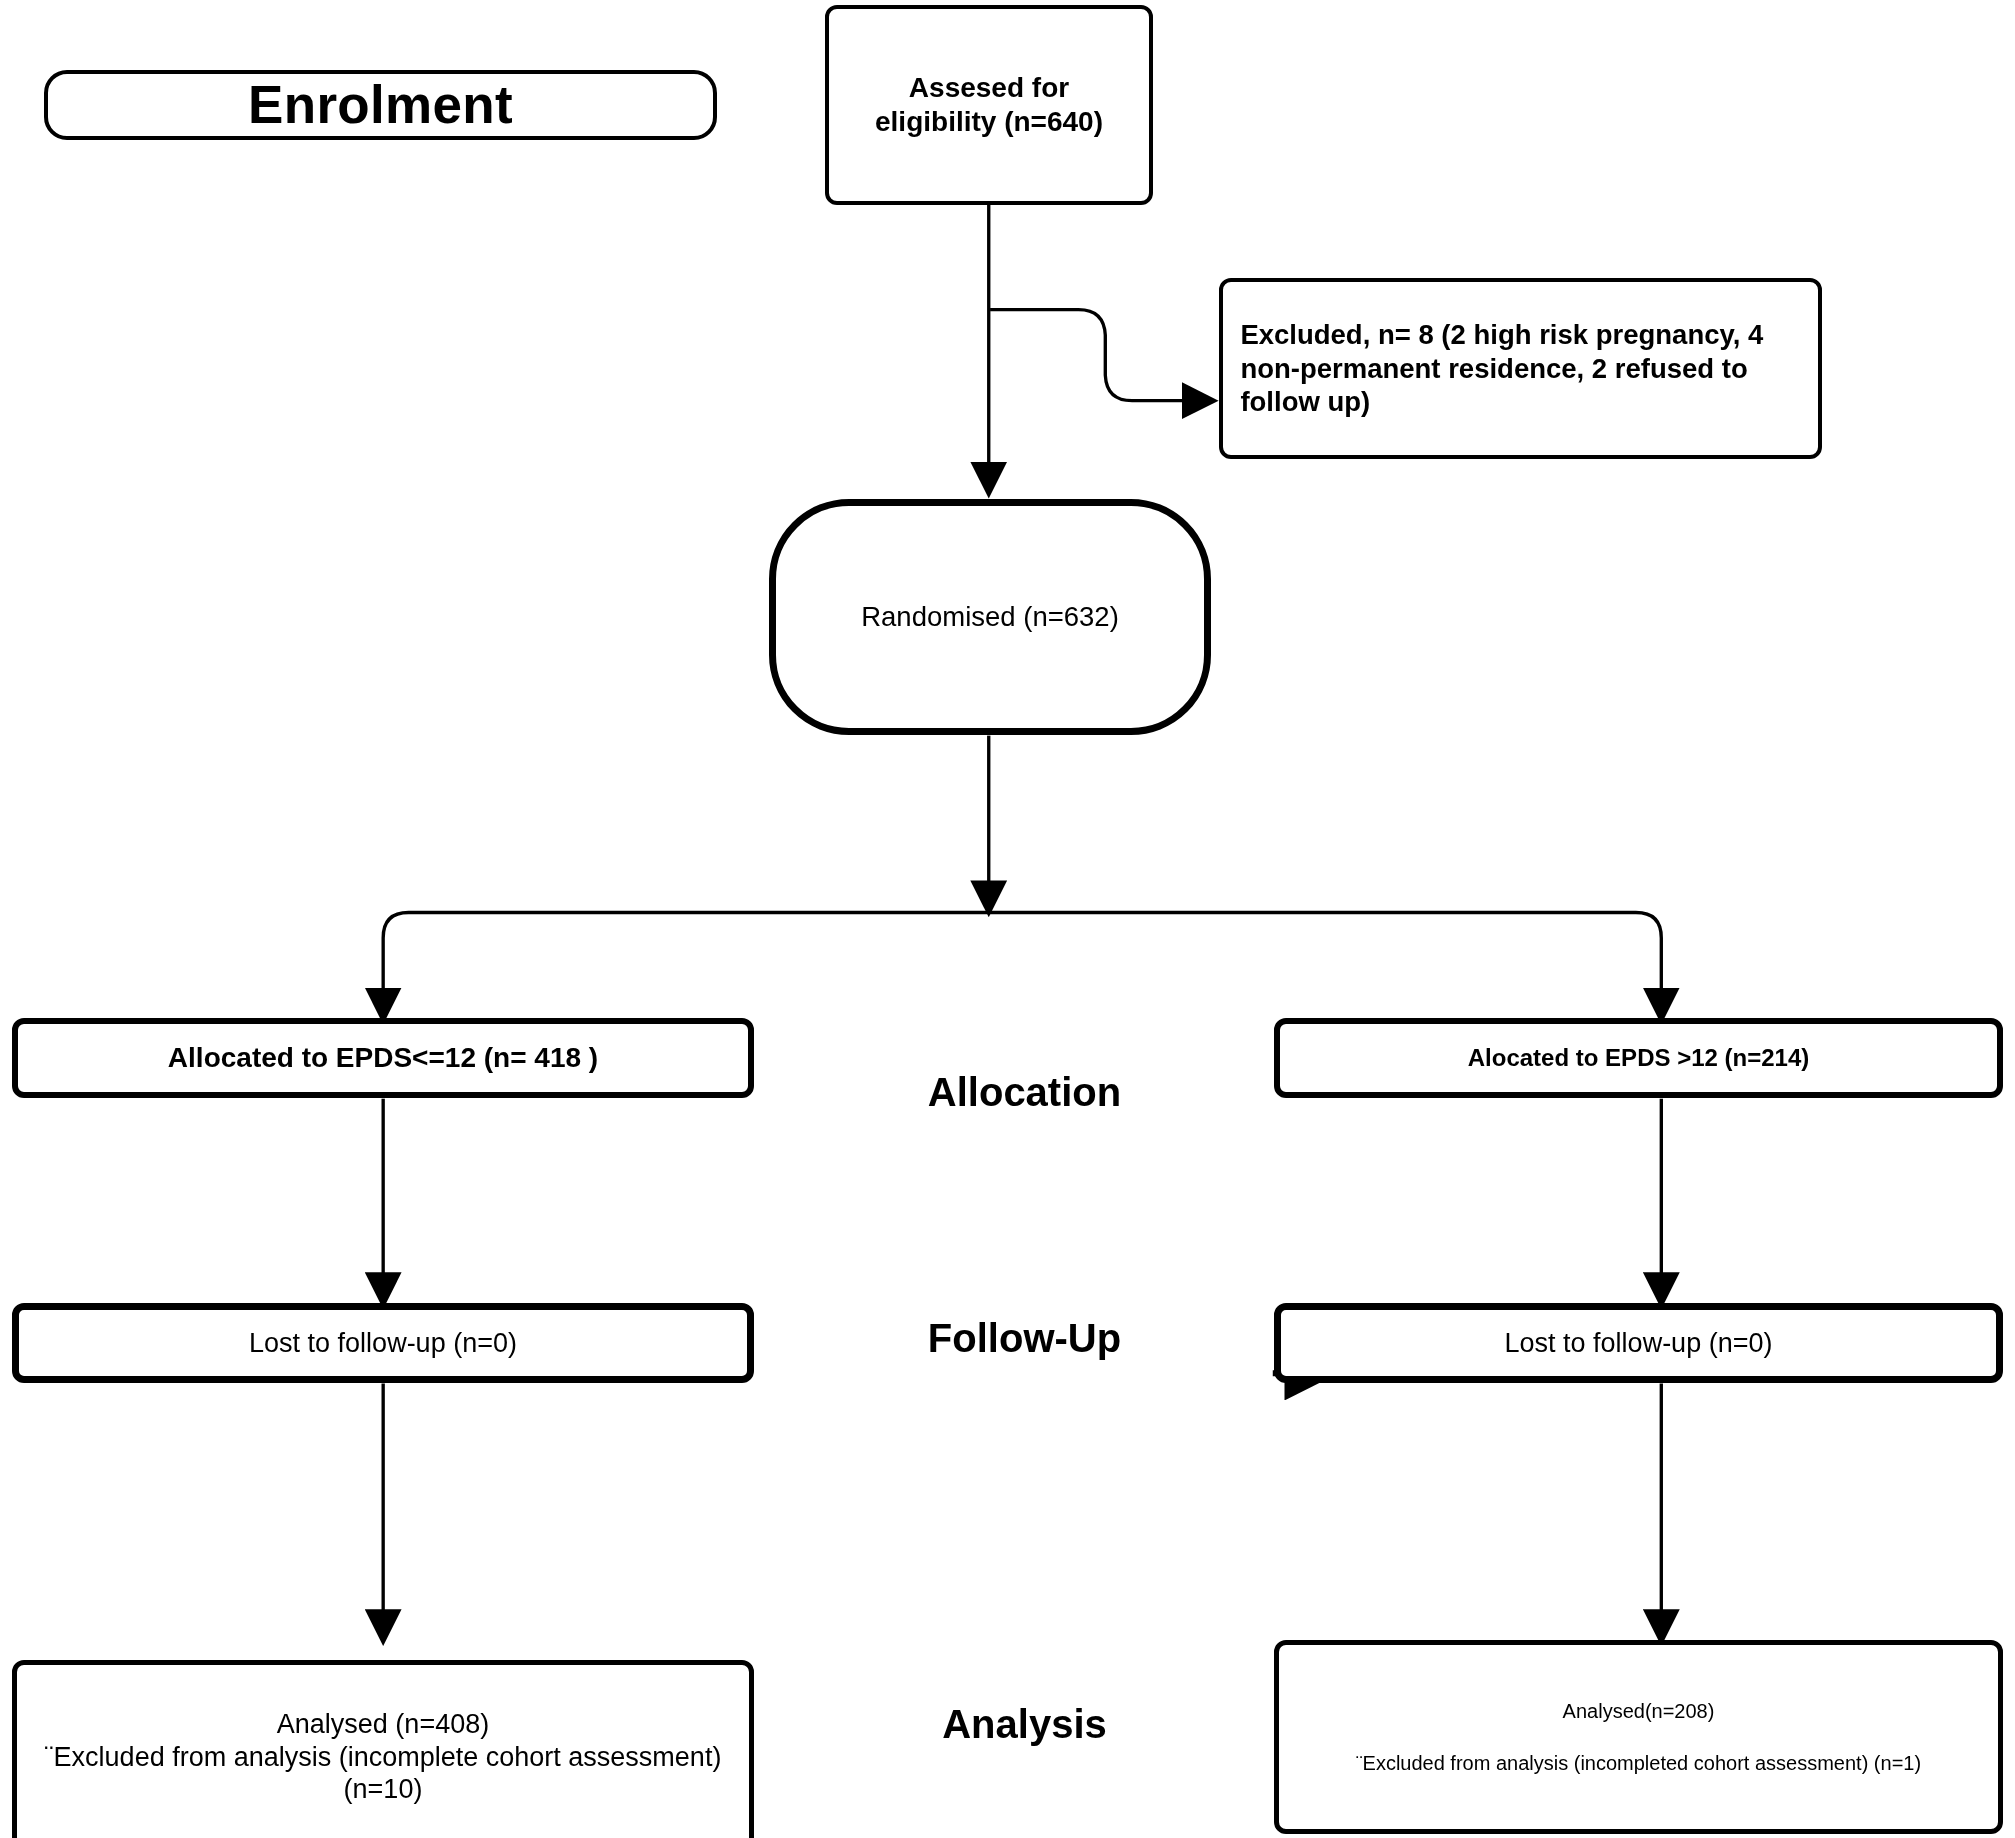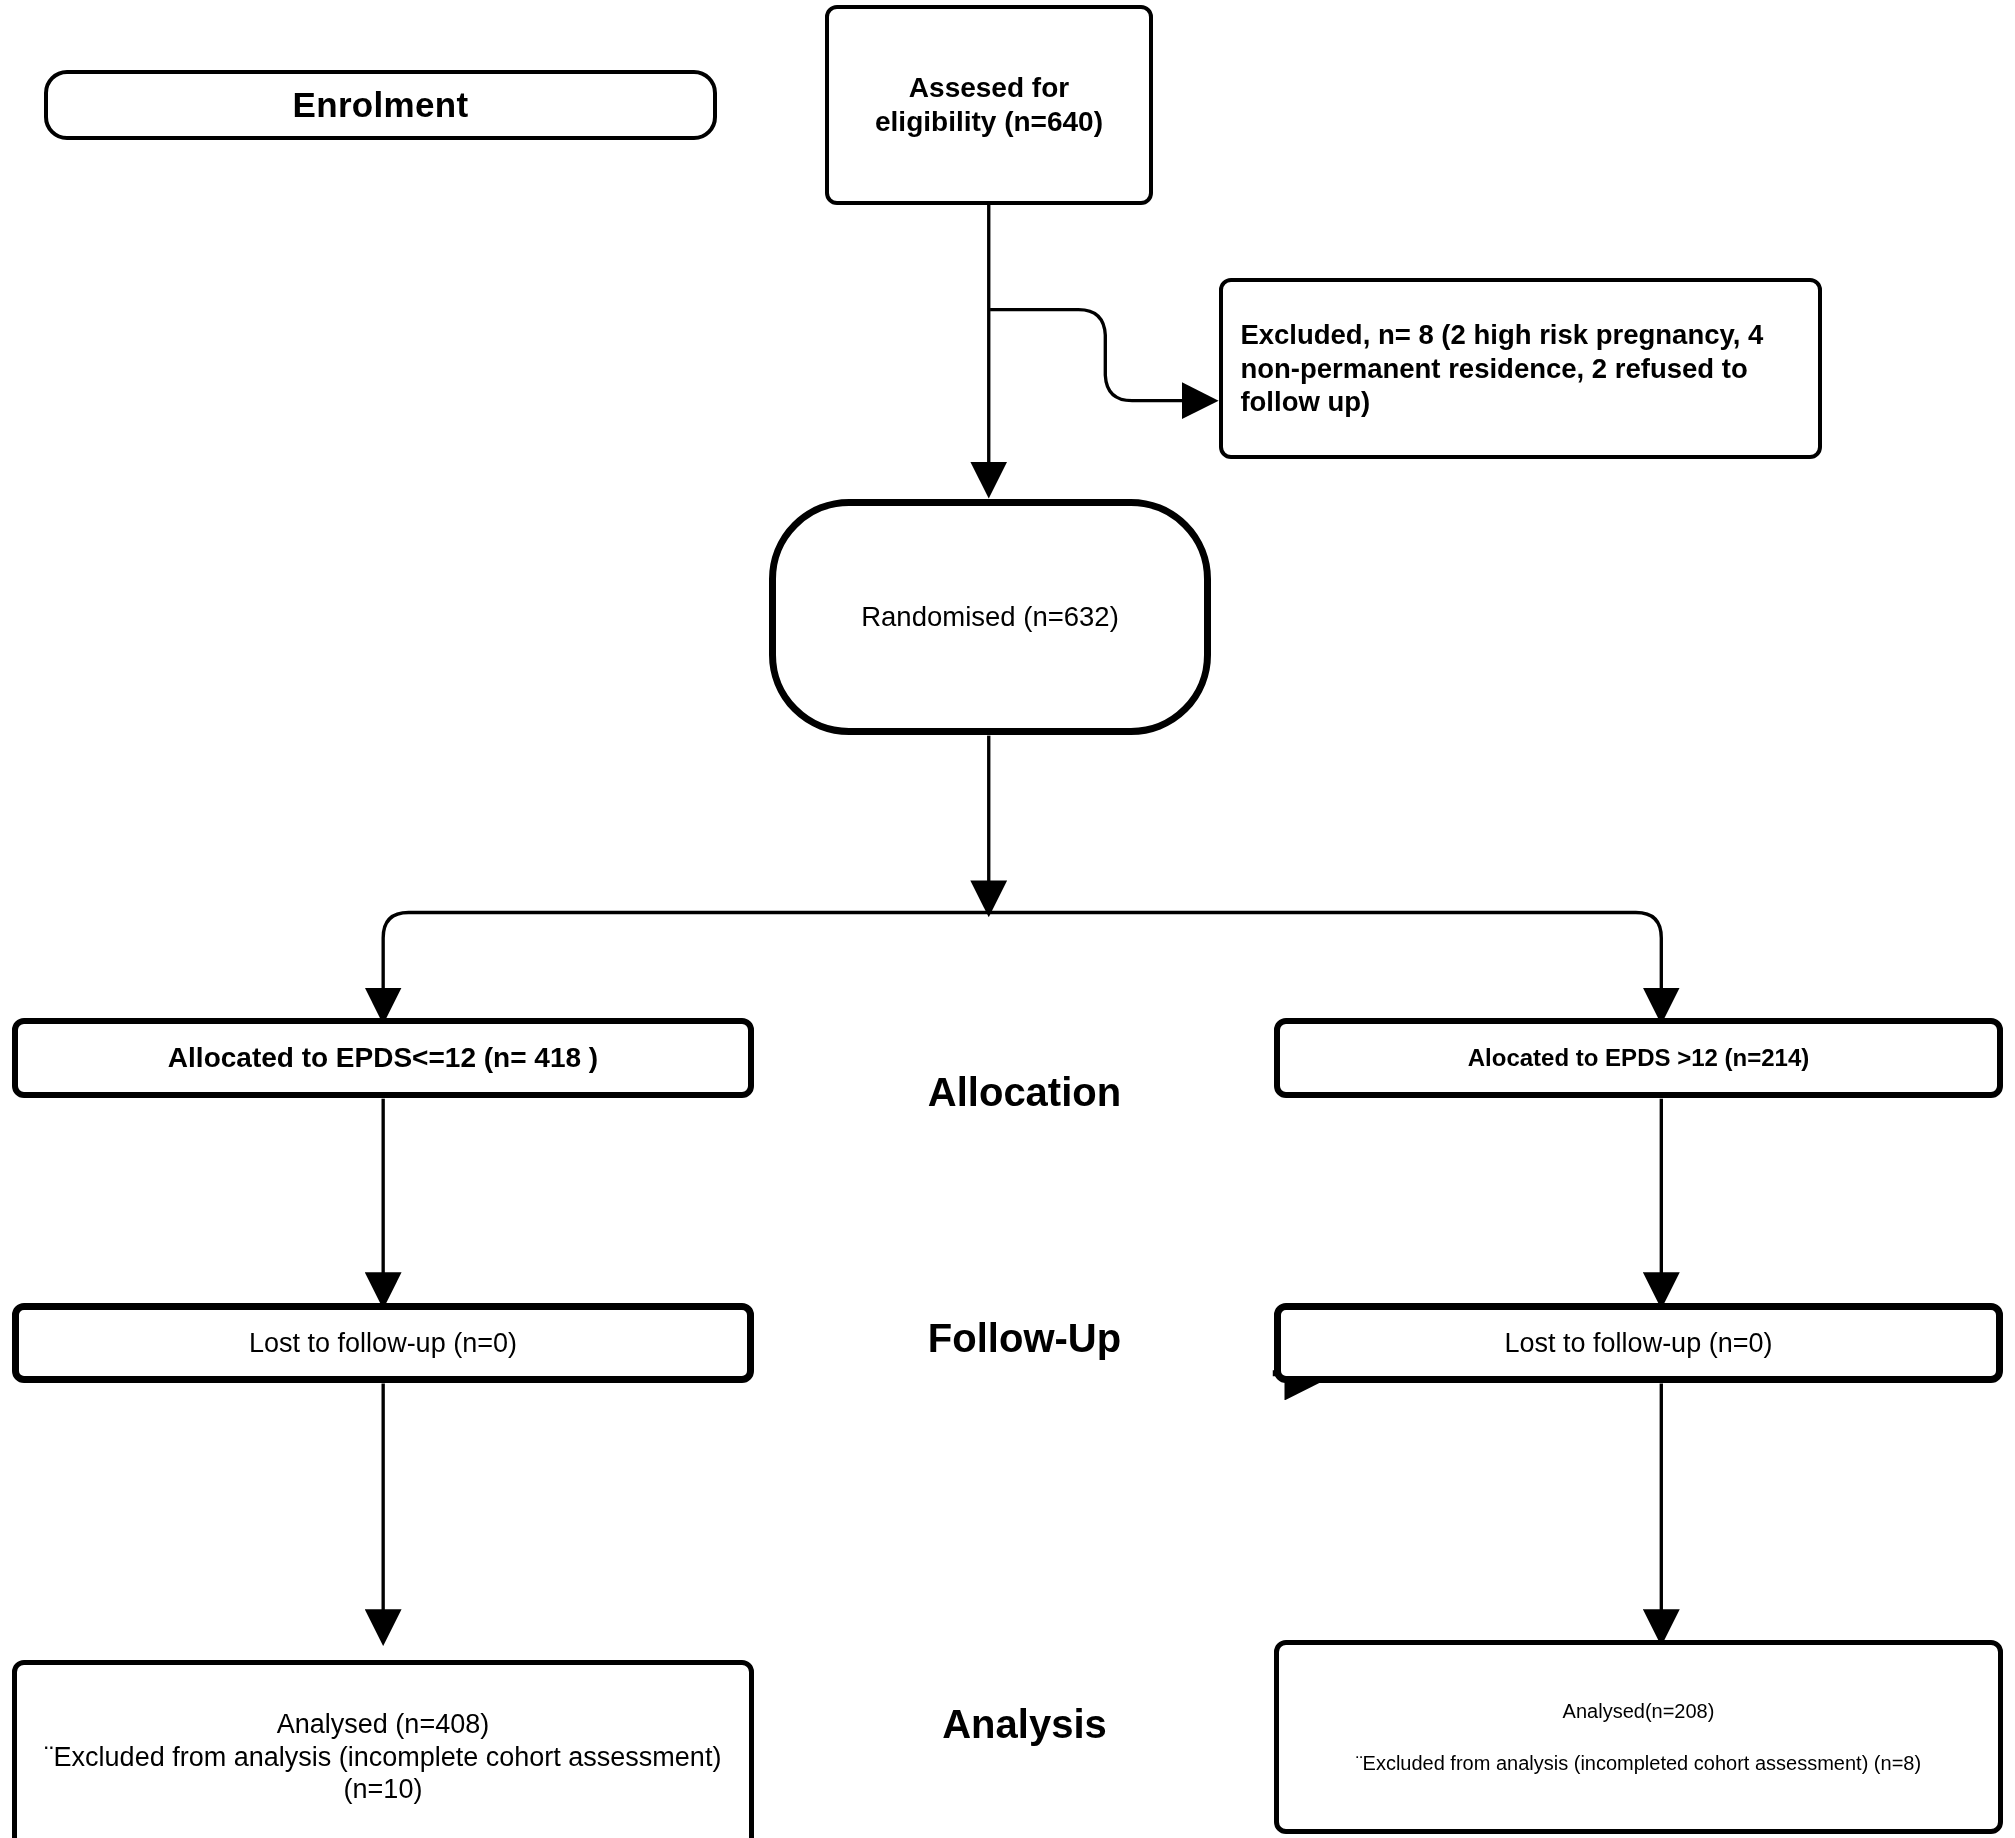--- a/index.html
+++ b/index.html
@@ -36,21 +36,21 @@
   .node .txt {
     display: block;
     width: 100%;
     padding: 0 12px;
     white-space: pre-line;
   }
 
   
   .banner {
     border-radius: 23px;
-    font-size: 35px;
+    font-size: 53px;
     font-weight: 700;
     letter-spacing: 0.3px;
     text-align: center;
   }
 
   
   .rrect { border-radius: 12px; }
 
   
   .stadium { border-radius: 80px; }
@@ -161,17 +161,17 @@
     <span class="txt">¨Excluded from analysis (incomplete cohort assessment) (n=10)</span>
   </div>
 
   <div class="phase-label" style="left:790px; top:1702px; width:469px;">
     <span>Analysis</span>
   </div>
 
   <div class="node rrect reg" style="left:1274px; top:1640px; width:729px; height:194px; border-width:5.4px; font-size:20px;
               flex-direction:column; justify-content:center;gap:27px;">
     <span class="txt">Analysed(n=208)</span>
-    <span class="txt">¨Excluded from analysis (incompleted cohort assessment) (n=8)</span>
+    <span class="txt">¨Excluded from analysis (incompleted cohort assessment) (n=1)</span>
   </div>
 
 </div>
 
 
 </body></html>

